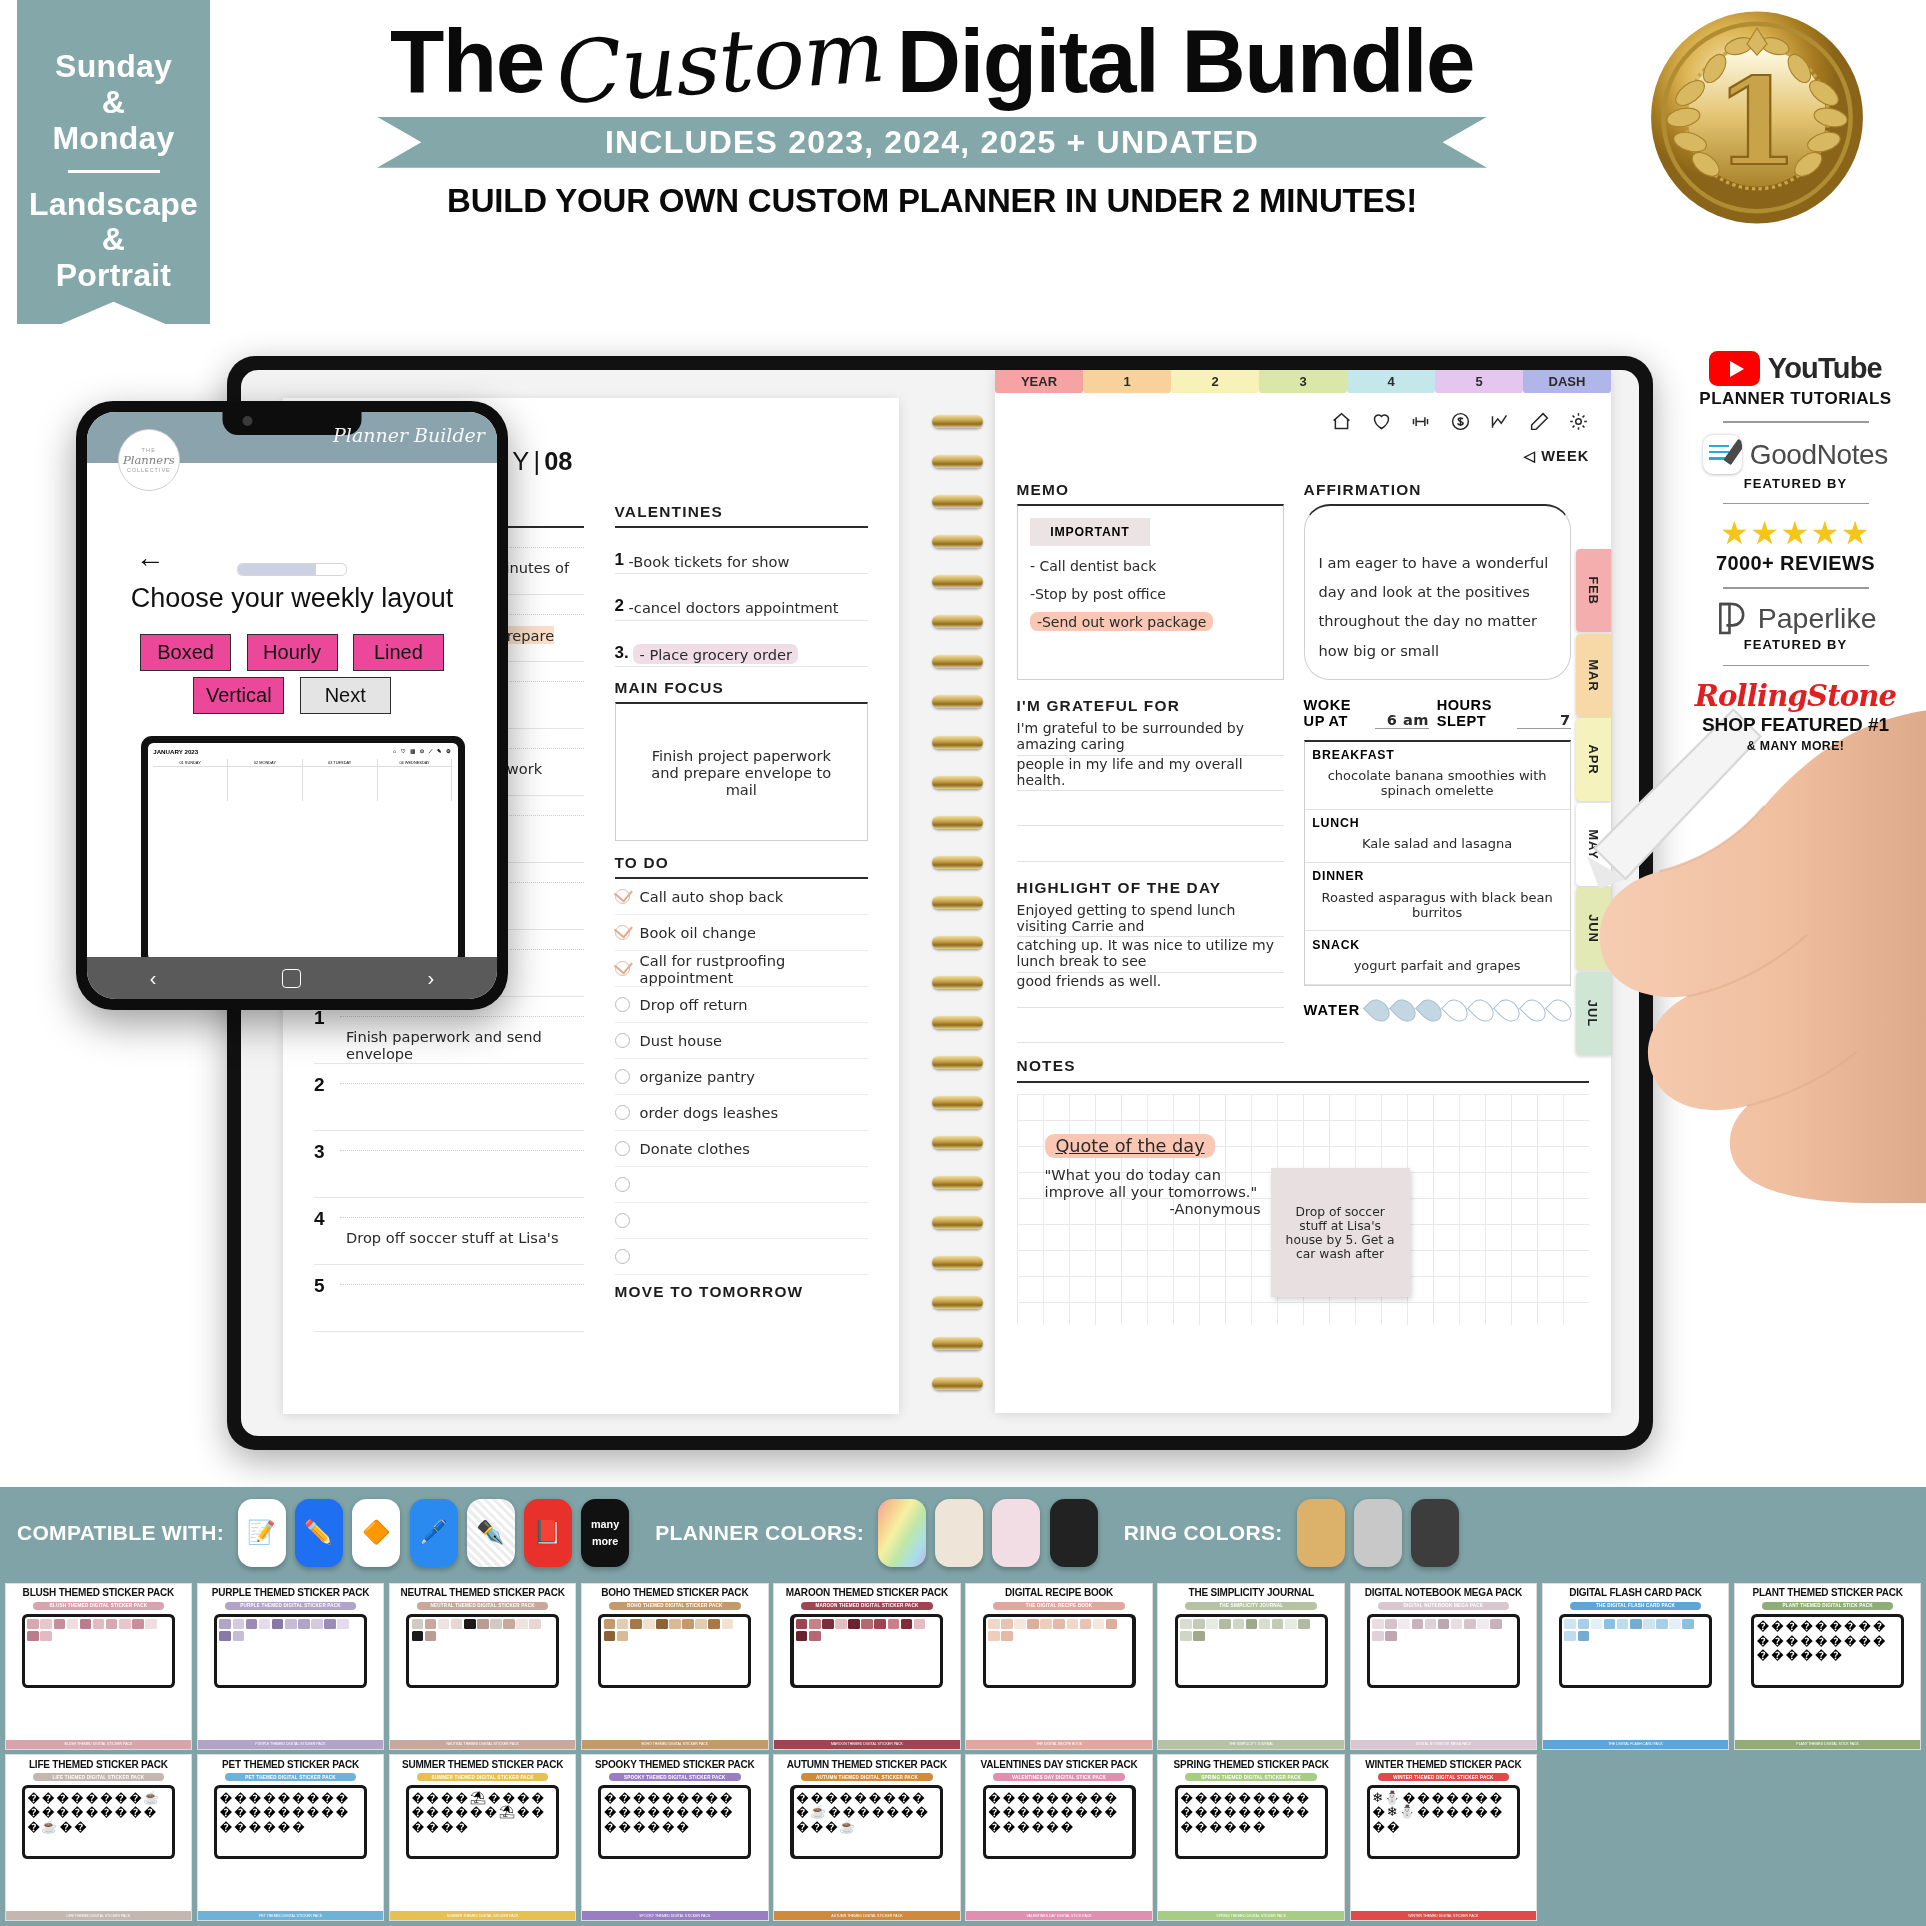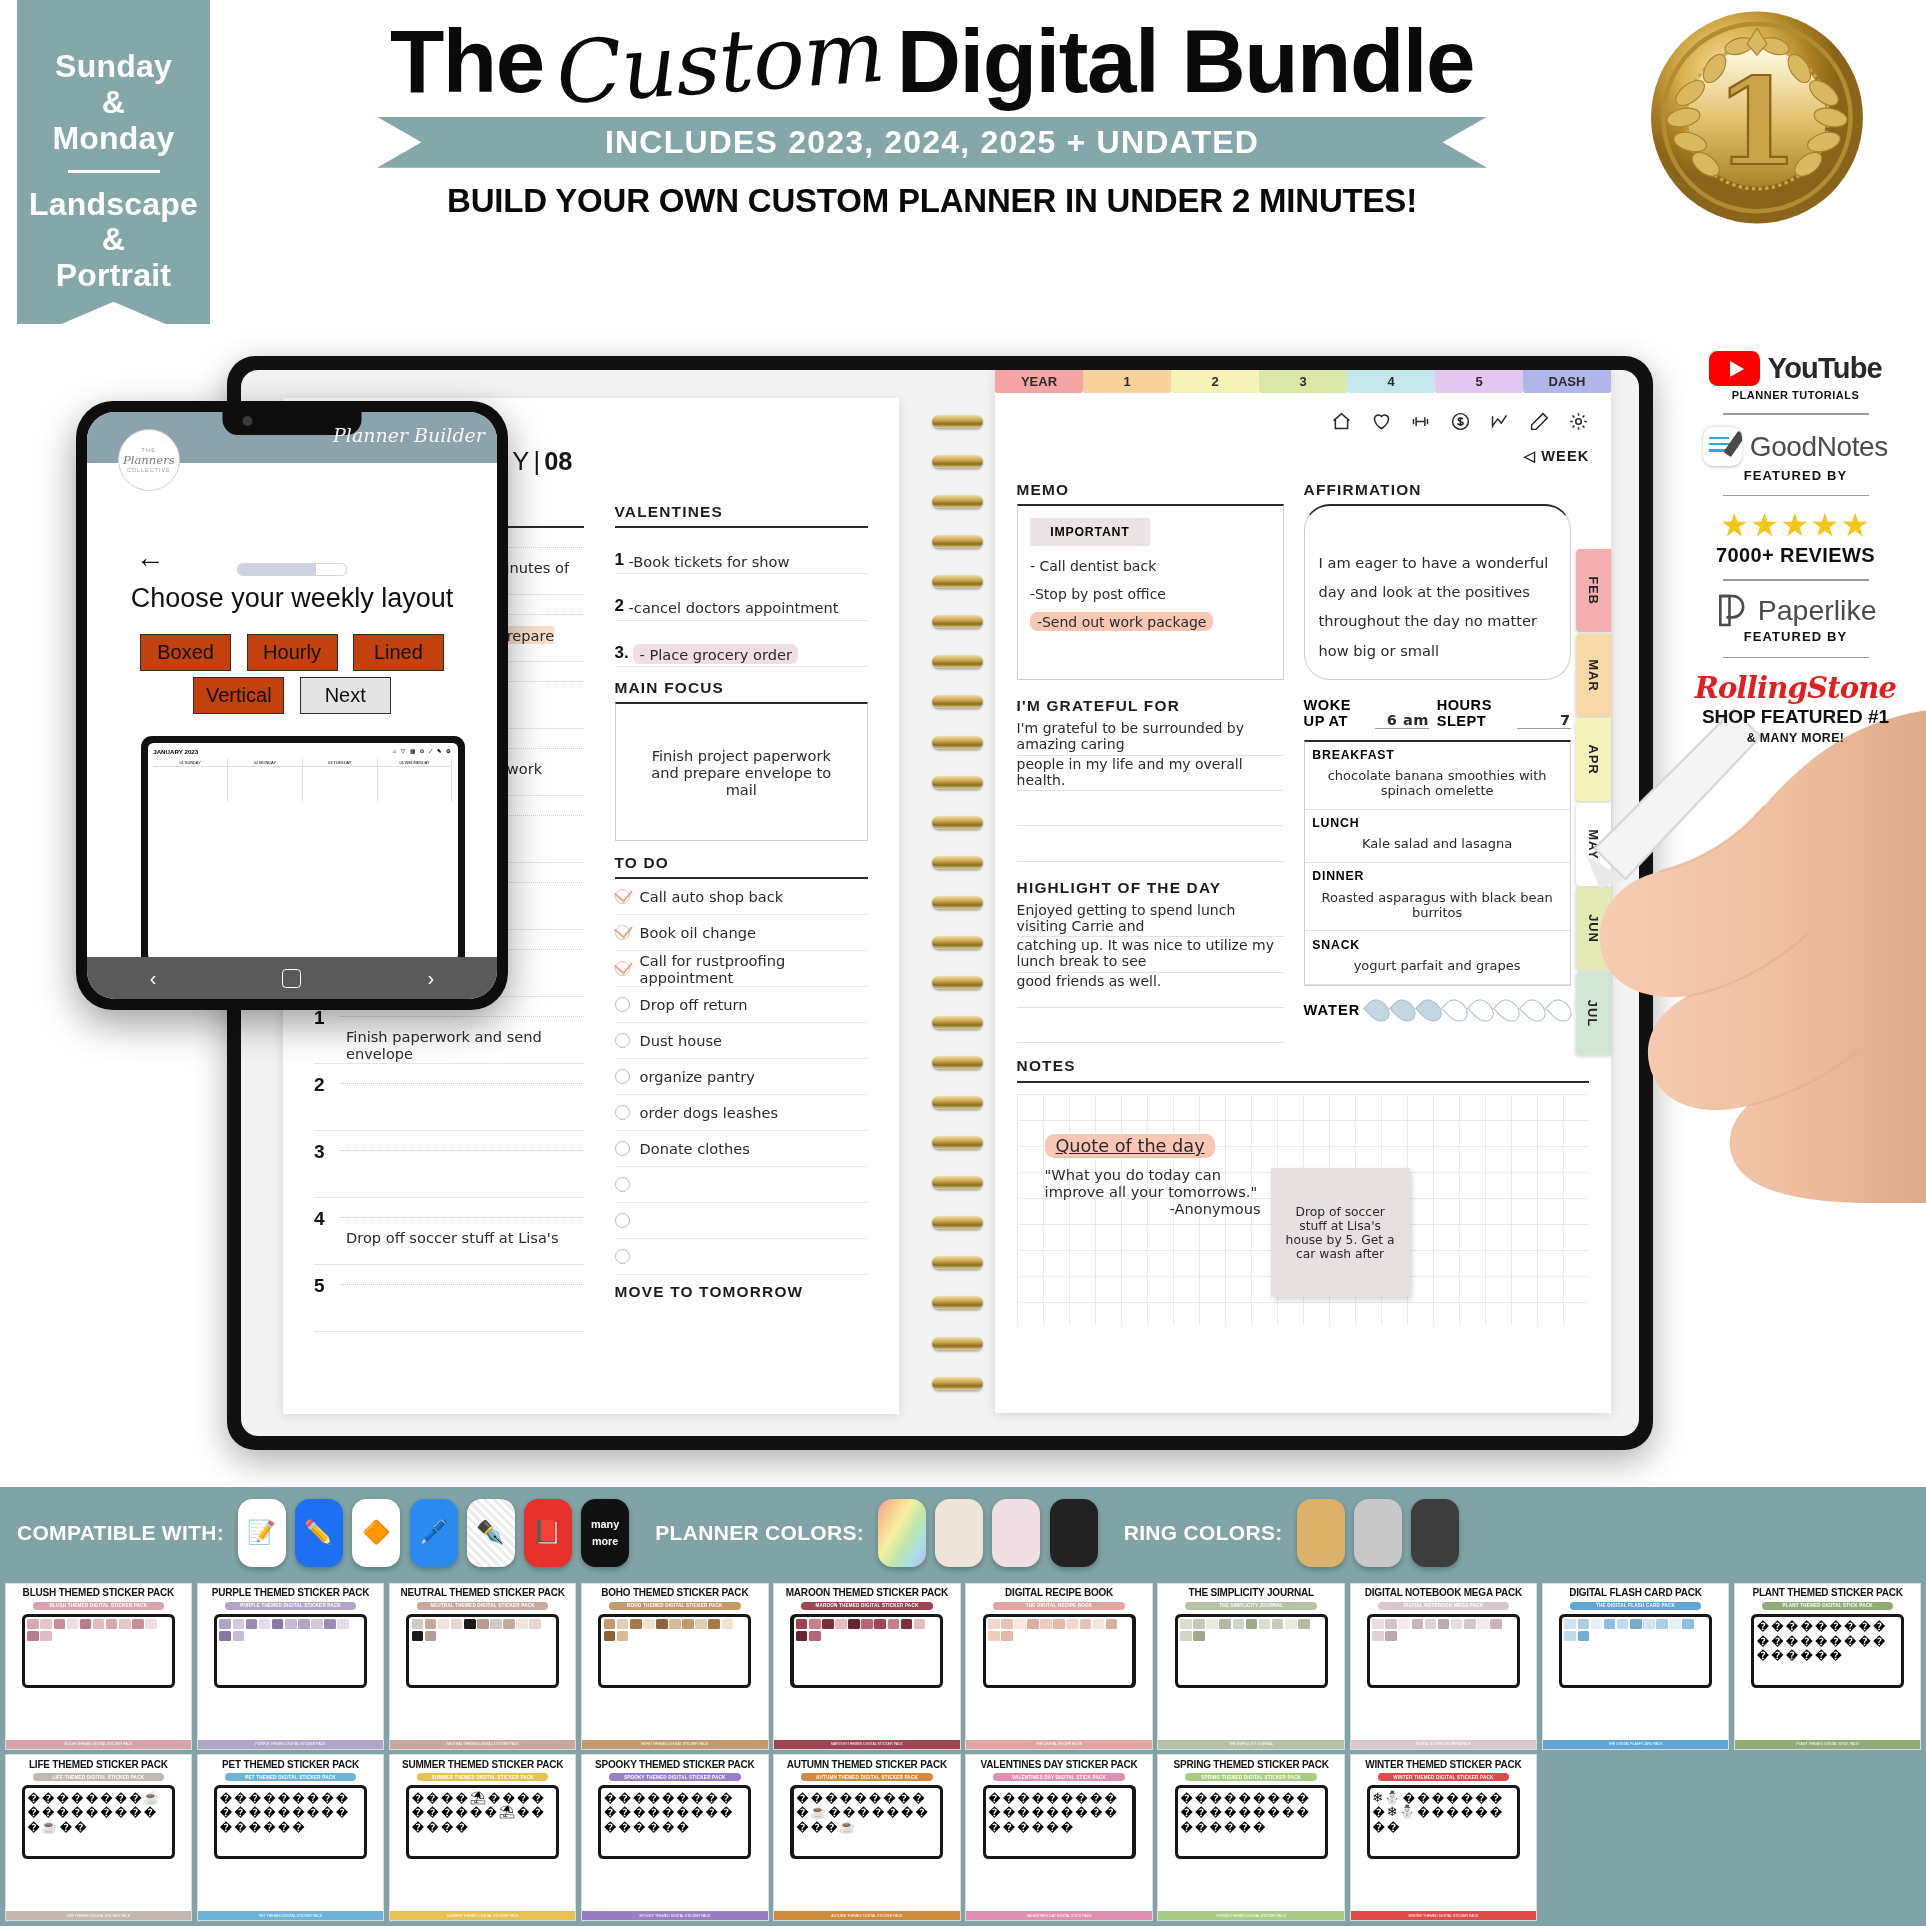--- a/index.html
+++ b/index.html
@@ -141,38 +141,38 @@
     border:1.2px solid #cfcfcf;background:#fff;display:flex;flex-direction:column;align-items:center;justify-content:center;color:#9a9a9a;}
   #logo-circle .l1{font-size:5.4px;letter-spacing:1.2px;}
   #logo-circle .l2{font-family:"DejaVu Serif",serif;font-style:italic;font-size:11.6px;color:#7d7d7d;}
   #logo-circle .l3{font-size:5.4px;letter-spacing:1px;}
   #back-arrow{position:absolute;left:49px;top:131px;font-size:29px;color:#111;line-height:1;}
   #progress{position:absolute;left:50%;transform:translateX(-50%);top:151px;width:108px;height:10.8px;background:#fff;border:0.8px solid #d5d5d5;border-radius:5.4px;overflow:hidden;}
   #progress i{display:block;height:100%;width:72%;background:#ccd2e2;}
   #phone-q{position:absolute;left:0;right:0;top:171px;text-align:center;font-size:27px;color:#111;}
   #opt-row1{position:absolute;left:0;right:0;top:222px;display:flex;justify-content:center;gap:15.4px;}
   #opt-row2{position:absolute;left:0;right:0;top:265px;display:flex;justify-content:center;gap:15.4px;}
-  .opt{border:1.2px solid #2d2d2d;background:#c2410c;padding:6.2px 0;width:89px;text-align:center;font-size:20px;color:#111;}
+  .opt{border:1.2px solid #2d2d2d;background:#ec4899;padding:6.2px 0;width:89px;text-align:center;font-size:20px;color:#111;}
   .opt.sel{background:#e4e4e4;}
   #mini-tab{position:absolute;left:54px;top:324px;width:324px;height:231px;background:#111;border-radius:10.8px;padding:7px;box-sizing:border-box;}
   #mini-screen{width:100%;height:100%;background:#fff;border-radius:5.4px;padding:5.4px;box-sizing:border-box;}
   #mini-head{display:flex;justify-content:space-between;align-items:center;font-size:6.2px;font-weight:700;}
   #mini-grid{display:flex;margin-top:3.9px;}
   #mini-grid .c{flex:1;border-right:0.8px solid #dcdcdc;height:42px;}
   #phone-nav{position:absolute;left:0;right:0;bottom:0;height:42px;background:#5a5a5a;display:flex;align-items:center;justify-content:space-around;}
   #phone-nav span{color:#fff;font-size:20px;}
   #phone-nav .sq{width:17px;height:17px;border:1.5px solid #fff;border-radius:3.9px;}
 
   
   #hand{position:absolute;right:-7.7px;top:293px;width:432px;height:586px;}
 
   
   #rail{position:absolute;left:1672px;top:351px;width:247px;text-align:center;}
   .rail-div{width:146px;height:1.5px;background:#9a9a9a;margin:12.3px auto;}
-  .rail-sub{font-size:11px;font-weight:900;letter-spacing:0.5px;color:#111;margin-top:3.1px;}
+  .rail-sub{font-size:17px;font-weight:900;letter-spacing:0.5px;color:#111;margin-top:3.1px;}
   .rail-sub2{font-size:13px;font-weight:700;letter-spacing:1.1px;color:#111;margin-top:1.5px;}
   #yt-row{display:flex;align-items:center;justify-content:center;gap:7.7px;}
   #yt-btn{width:51px;height:35px;background:#ff0000;border-radius:8.5px;display:flex;align-items:center;justify-content:center;}
   #yt-btn i{width:0;height:0;border-left:14px solid #fff;border-top:8.5px solid transparent;border-bottom:8.5px solid transparent;margin-left:3.9px;}
   #yt-row b{font-size:29px;font-weight:900;letter-spacing:-0.8px;color:#282828;}
   #gn-row{display:flex;align-items:center;justify-content:center;gap:7.7px;}
   #gn-ico{width:39px;height:39px;background:#fff;border-radius:10px;box-shadow:0 0.8px 3.1px rgba(0,0,0,.26);position:relative;overflow:hidden;}
   #gn-ico .l{position:absolute;left:5.4px;height:2.3px;width:20px;background:#29a9e0;}
   #gn-ico .p{position:absolute;right:3.1px;top:3.9px;width:9.2px;height:26px;background:#4a4a4a;transform:rotate(35deg);border-radius:1.5px;}
   #gn-row b{font-size:28px;font-weight:400;color:#4a4a4a;letter-spacing:-0.4px;}

